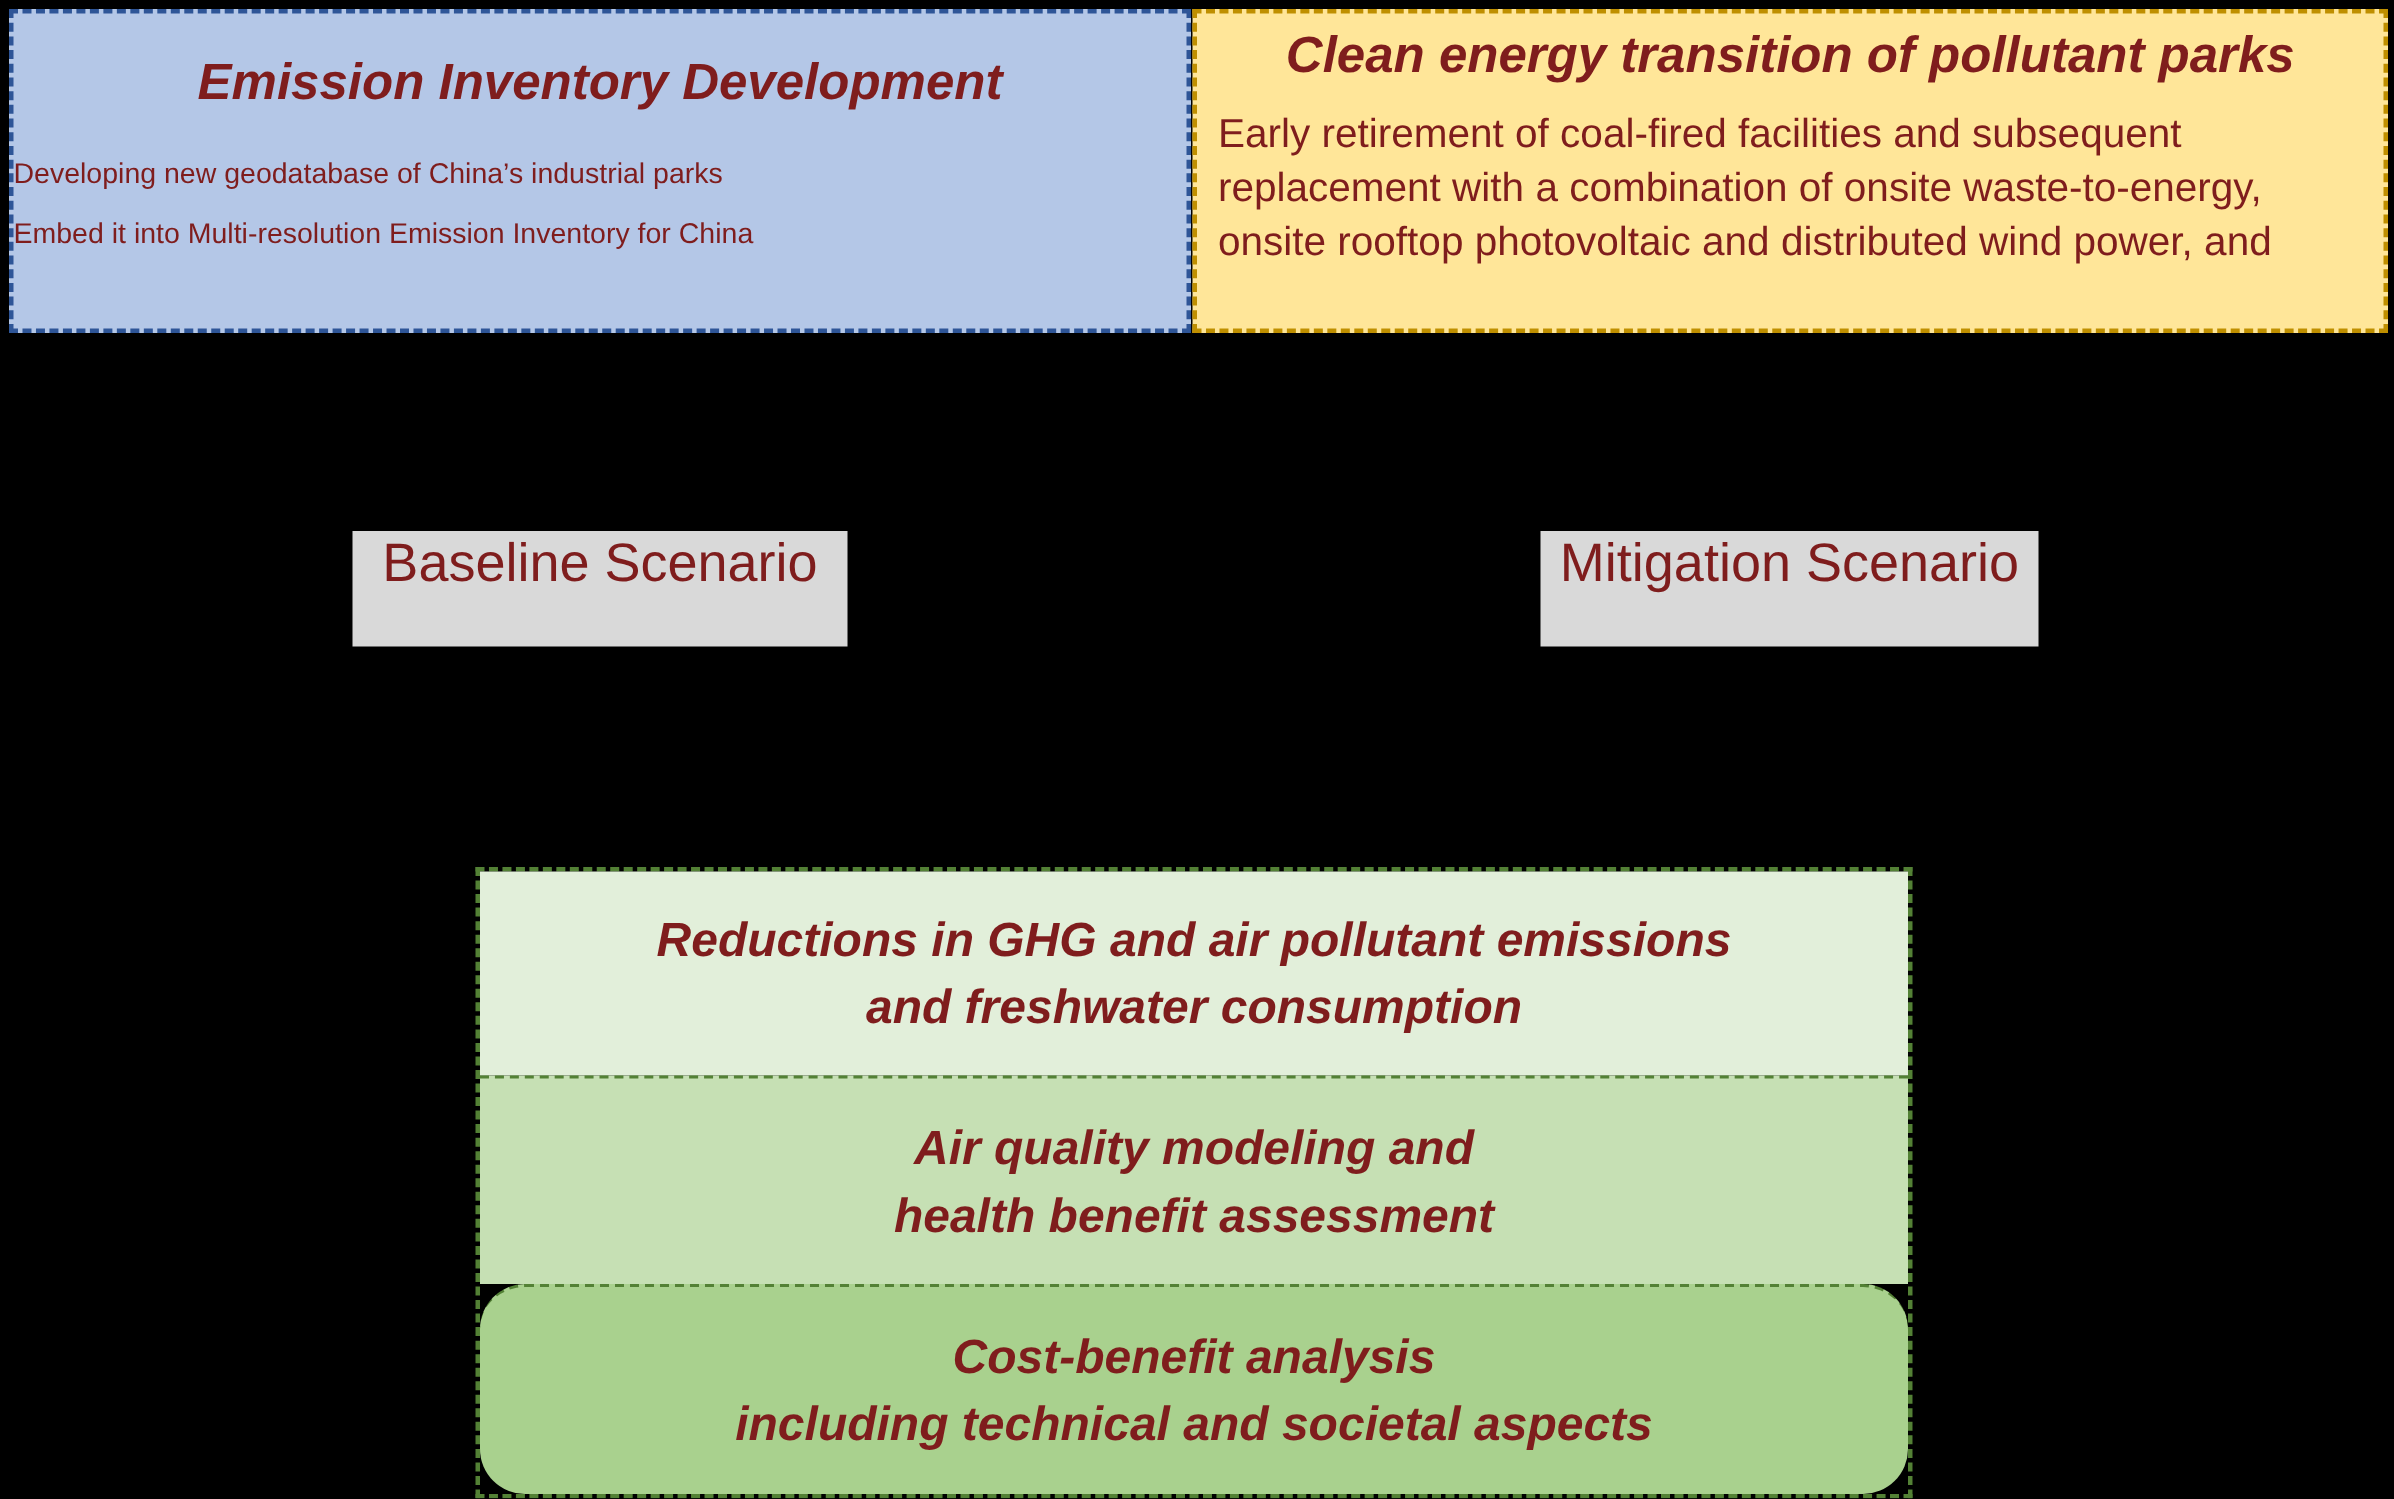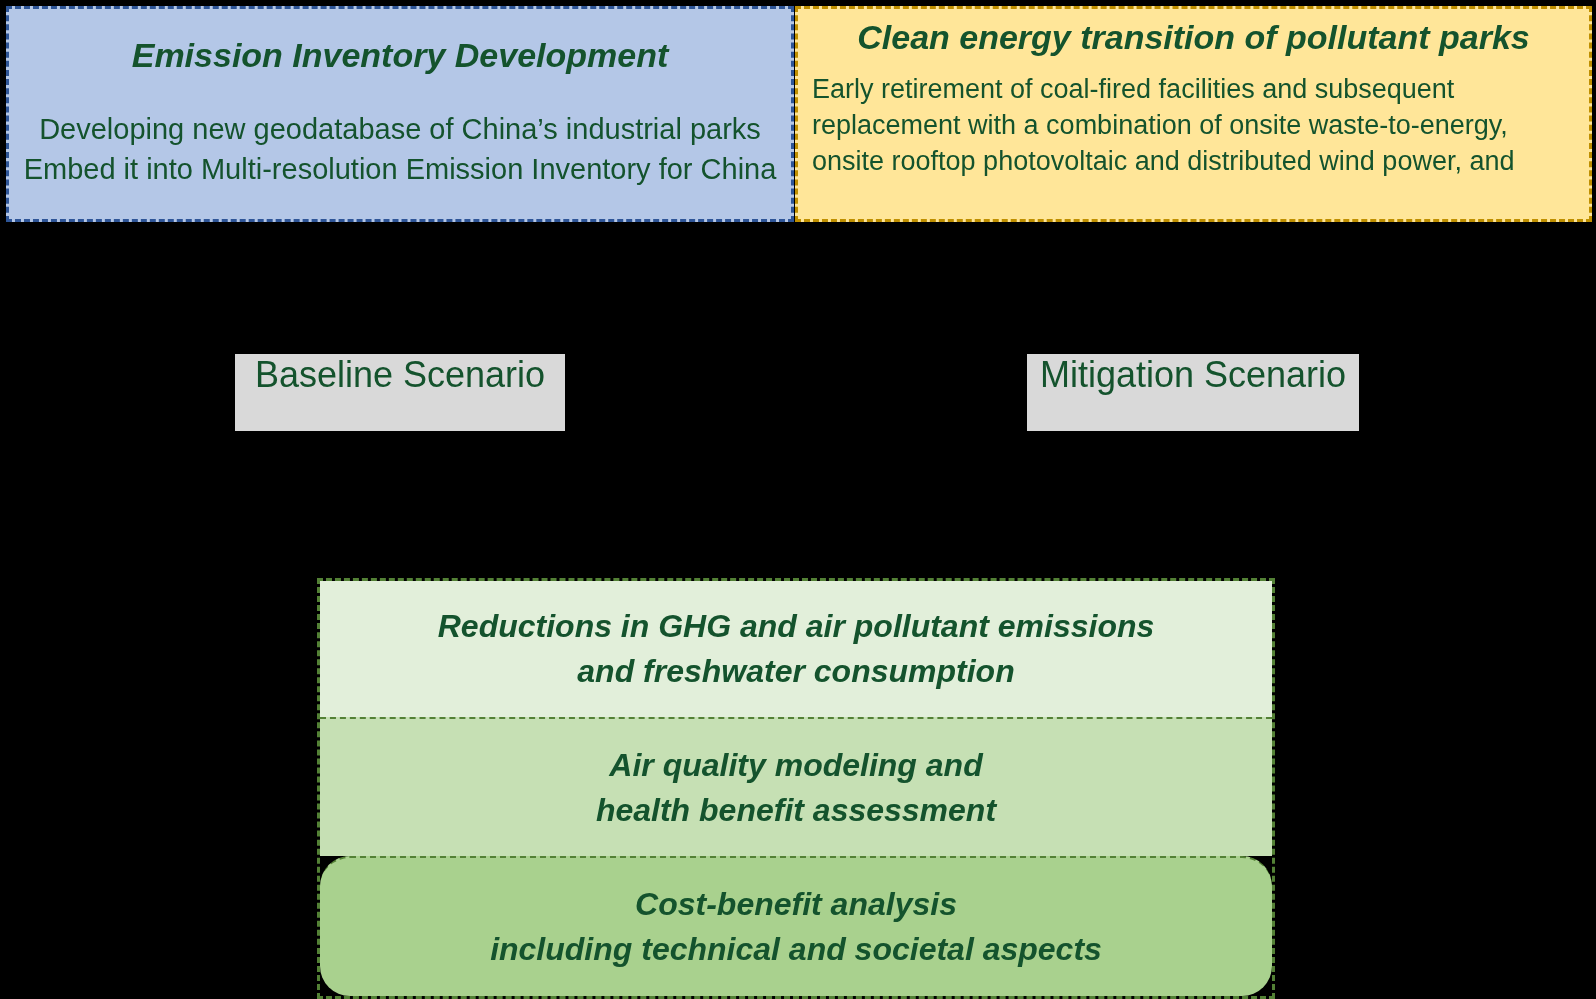--- a/index.html
+++ b/index.html
@@ -7,21 +7,21 @@
     padding: 0;
     background: #000000;
   }
   .canvas {
     position: relative;
     width: 1596px;
     height: 999px;
     background: #000000;
     overflow: hidden;
     font-family: "Liberation Sans", sans-serif;
-    color: #14532d;
+    color: #7f1d1d;
   }
   .topbox {
     position: absolute;
     box-sizing: border-box;
     top: 6px;
     height: 216px;
   }
   .box-blue {
     left: 6px;
     width: 788px;
@@ -37,24 +37,23 @@
   .box-title {
     font-size: 34px;
     font-weight: bold;
     font-style: italic;
     text-align: center;
     line-height: 40px;
   }
   .box-blue .box-title { padding-top: 26px; }
   .box-yellow .box-title { padding-top: 8px; }
   .blue-body {
-    margin-top: 34px;
-    font-size: 29px;
+    margin-top: 22px;
+    font-size: 19px;
     line-height: 40px;
-    text-align: center;
     white-space: nowrap;
   }
   .yellow-body {
     margin-top: 14px;
     padding: 0 14px;
     font-size: 27px;
     line-height: 36px;
     text-align: left;
     white-space: nowrap;
   }

